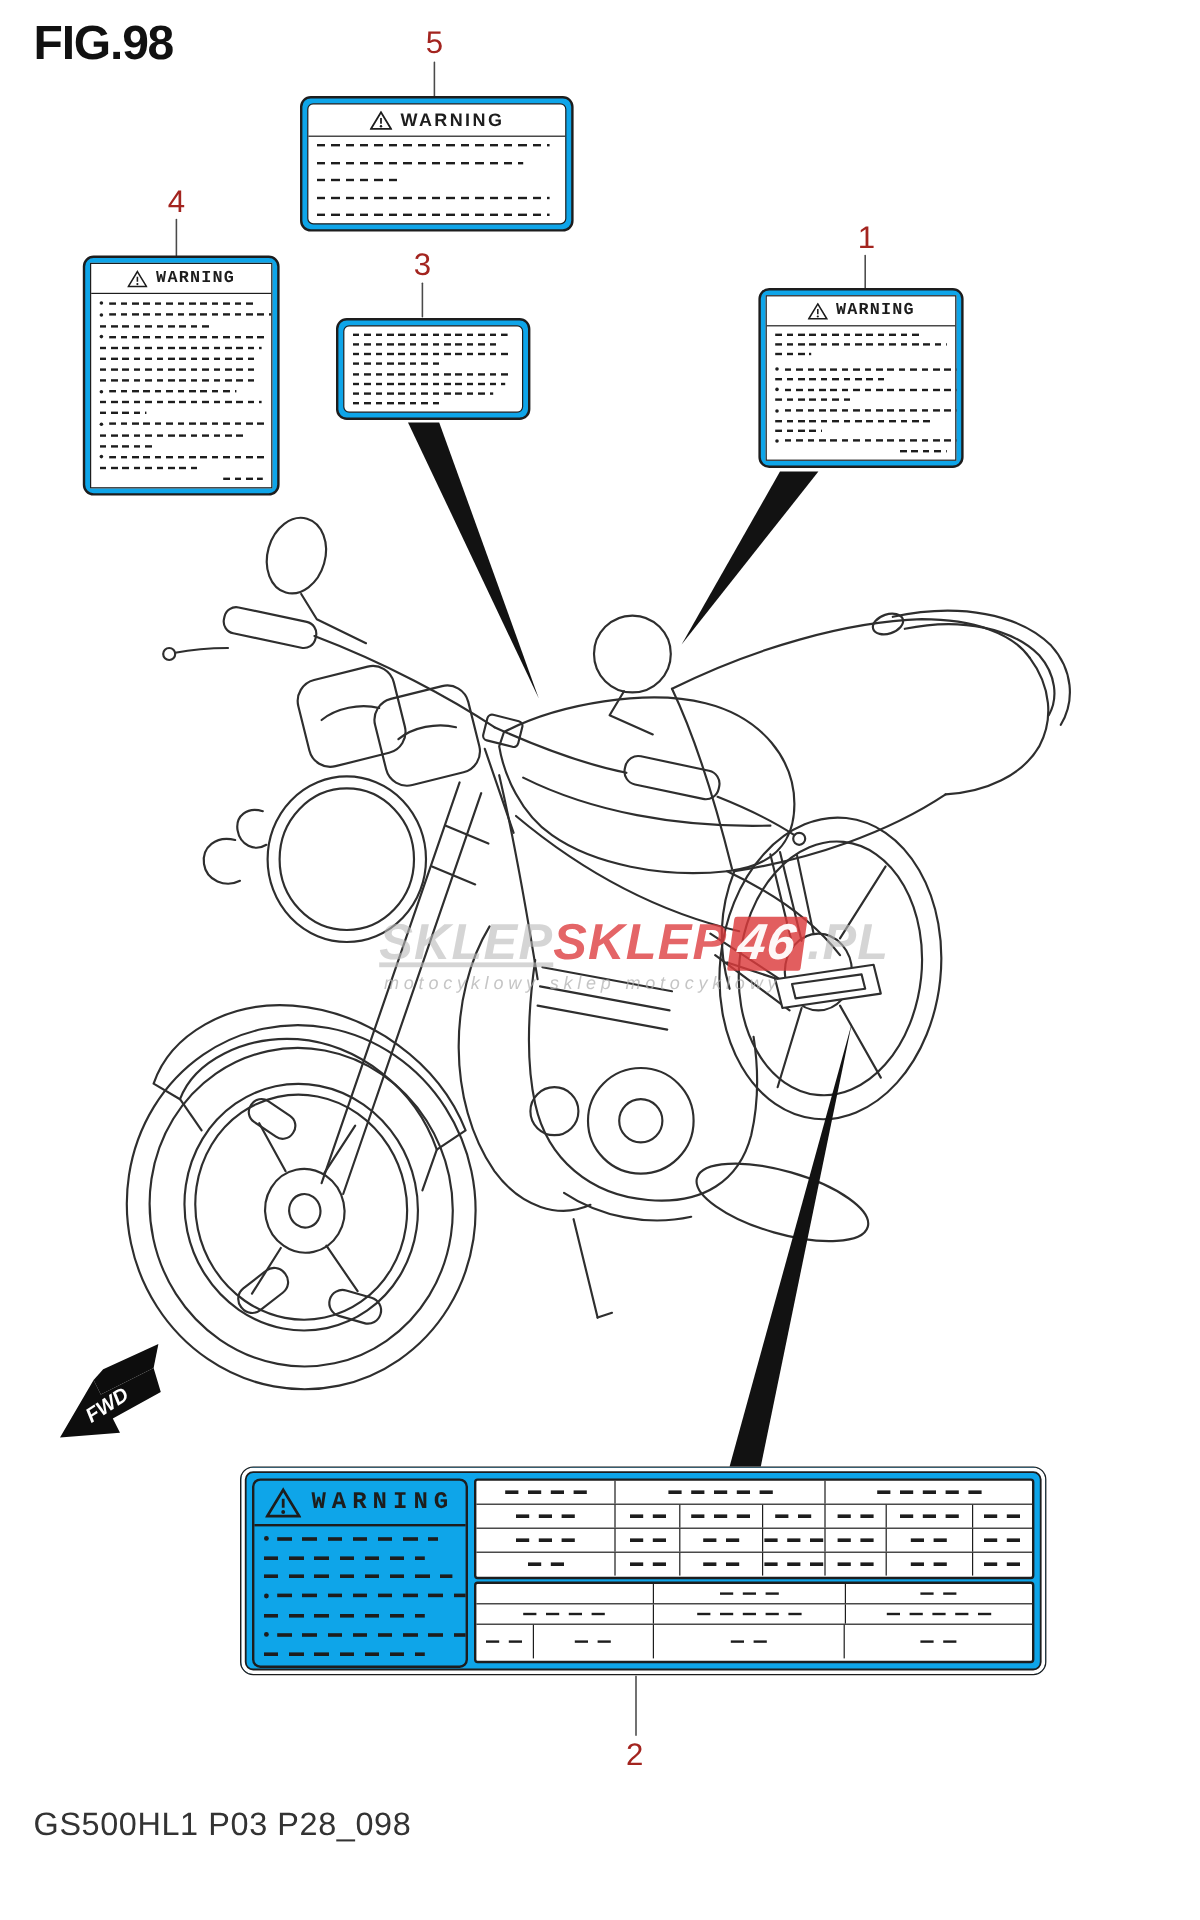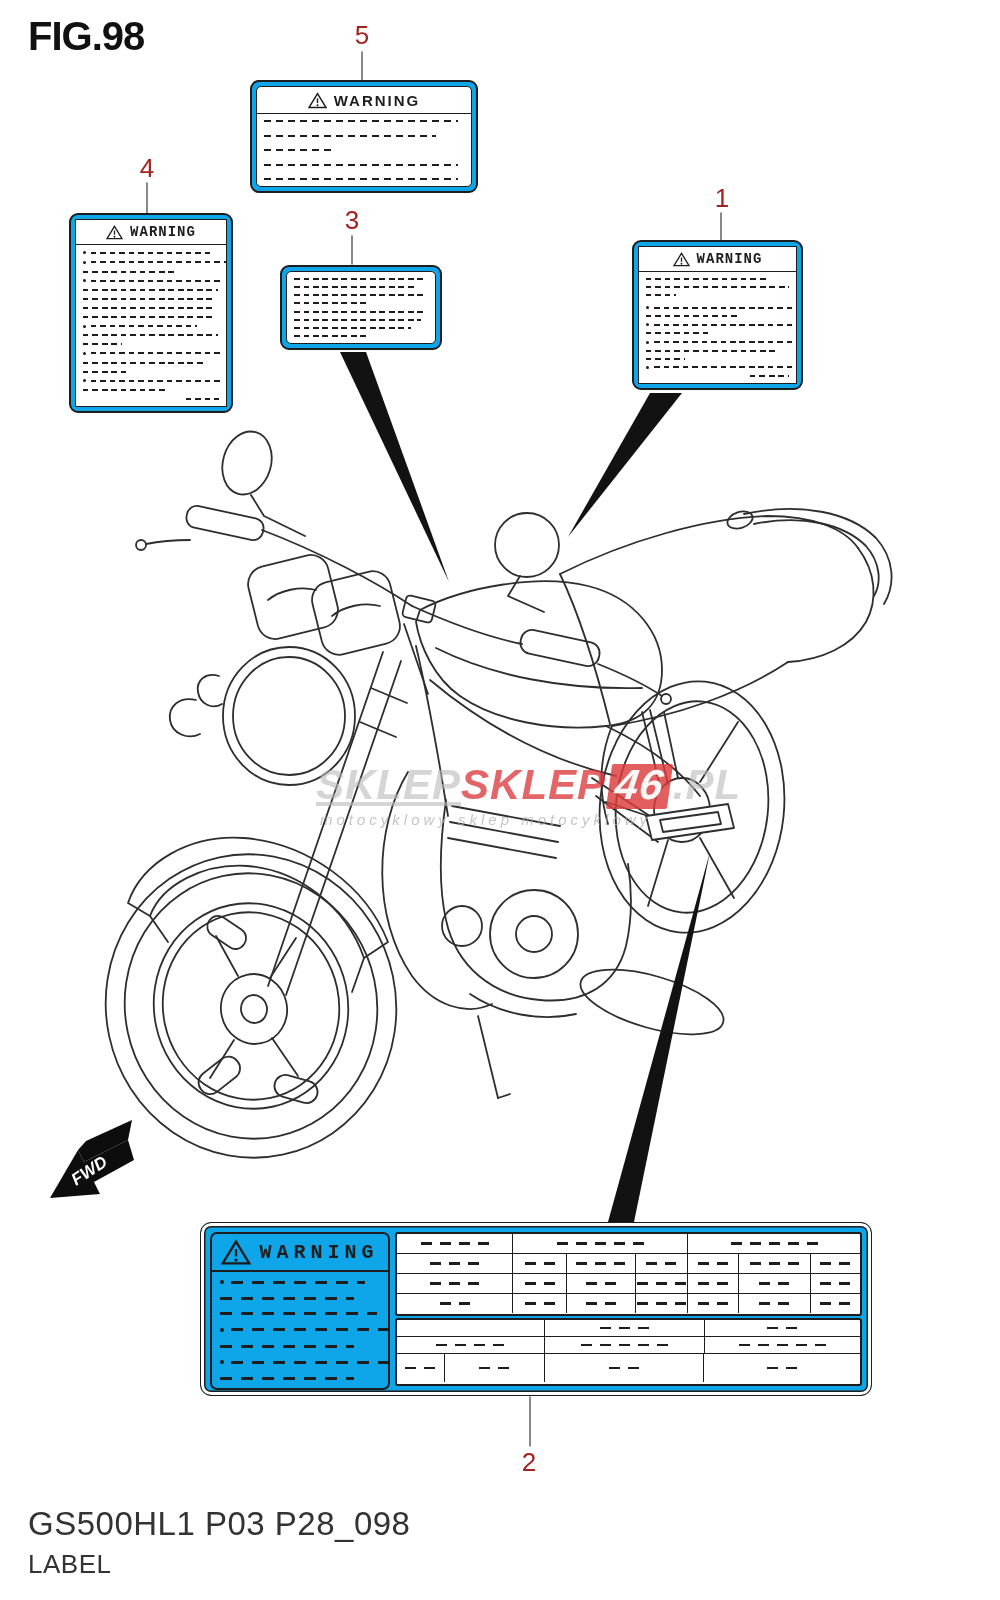--- a/index.html
+++ b/index.html
@@ -2,21 +2,21 @@
 <html><head>
 <meta charset="utf-8">
 <style>
   html,body{margin:0;padding:0;background:#ffffff;}
   #page{position:relative;width:1000px;height:1600px;background:#fff;overflow:hidden;
         font-family:"Liberation Sans",sans-serif;color:#1d1d1d;}
   
   .fig-title{position:absolute;left:28px;top:14px;font-size:40px;font-weight:800;
              letter-spacing:-1px;color:#111;z-index:4;}
   .footer{position:absolute;left:28px;top:1505px;z-index:4;color:#333;}
-  .footer .code{font-size:33px;letter-spacing:0.5px;}
+  .footer .code{font-size:27px;letter-spacing:0.5px;}
   .footer .sheet{font-size:26px;margin-top:6px;letter-spacing:0.5px;}
   
   .callout{position:absolute;z-index:5;color:#a3241f;font-size:26px;font-weight:400;
            width:24px;text-align:center;}
   .co-5{left:350px;top:20px;}
   .co-4{left:135px;top:153px;}
   .co-3{left:340px;top:205px;}
   .co-1{left:710px;top:183px;}
   .co-2{left:517px;top:1447px;}
   
@@ -651,16 +651,15 @@
           <div class="tcell" style="width: 33.8%;">
             <span class="celldash"></span>
             <span class="celldash"></span>
           </div>
         </div>
       </div>
   </div>
 
   <div class="footer">
     <div class="code">GS500HL1 P03 P28_098</div>
-    <div class="sheet">LABEL</div>
   </div>
 
 </div>
 
 </body></html>

